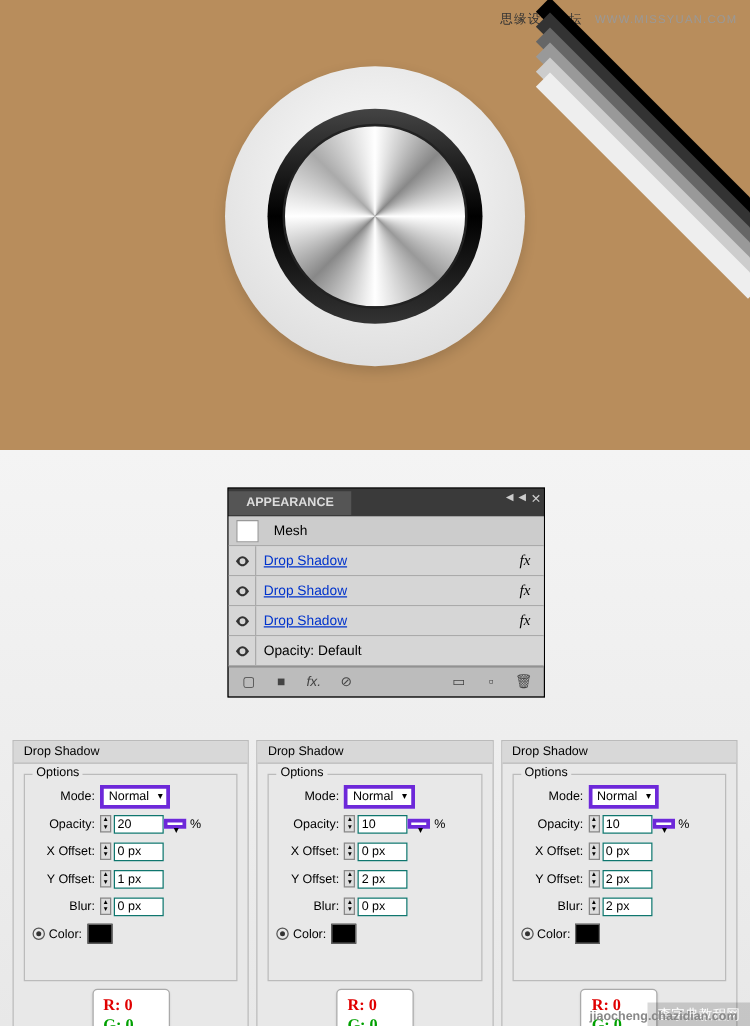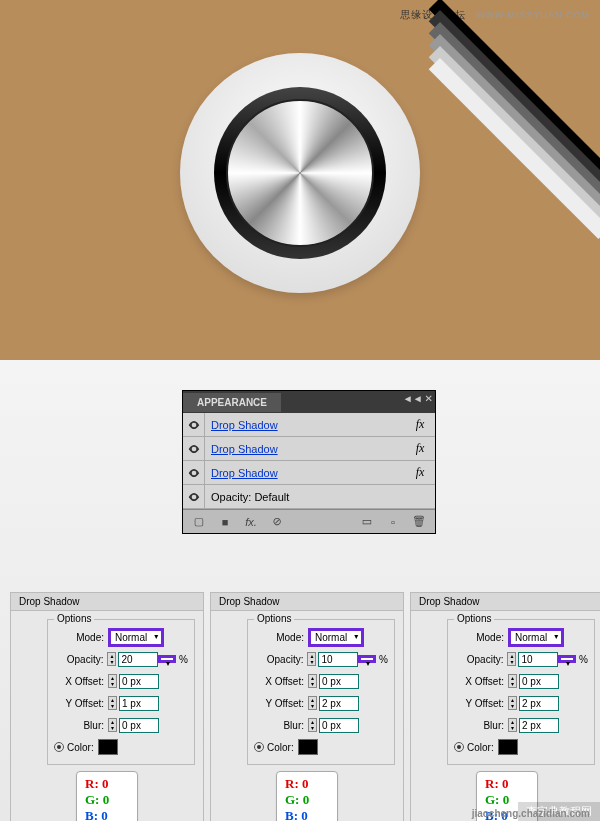--- a/index.html
+++ b/index.html
@@ -38,21 +38,21 @@
 .row .label { flex: 1; padding-left: 6px; }
 .row .link { color: #0033cc; text-decoration: underline; flex: 1; padding-left: 6px; }
 .row .fx { font-style: italic; font-family: Georgia, serif; width: 30px; text-align: center; font-size: 12px; }
 .panel-footer { display: flex; align-items: center; height: 24px; background: #bcbcbc; border-top: 1px solid #888; gap: 6px; padding: 0 6px; }
 .panel-footer .fbtn { width: 20px; height: 16px; display: flex; align-items: center; justify-content: center; font-size: 11px; color: #444; }
 
 .ds-container { position: absolute; top: 232px; left: 10px; right: 10px; display: flex; gap: 6px; }
 .ds-panel { width: 194px; background: #e8e8e8; border: 1px solid #bbb; font-size: 10px; }
 .ds-title { background: #d8d8d8; padding: 3px 8px; border-bottom: 1px solid #bbb; font-size: 10px; }
 .ds-body { padding: 8px; }
-.ds-fieldset { border: 1px solid #bbb; padding: 8px 6px 4px; position: relative; margin-left: 28px; }
+.ds-fieldset { border: 1px solid #bbb; padding: 8px 6px 24px; position: relative; }
 .ds-fieldset-label { position: absolute; top: -7px; left: 6px; background: #e8e8e8; padding: 0 3px; font-size: 10px; }
 .ds-row { display: flex; align-items: center; margin-bottom: 4px; height: 18px; }
 .ds-row label { width: 50px; text-align: right; margin-right: 4px; }
 .ds-select { background: #fff; border: 3px solid #6d28d9; padding: 1px 14px 1px 4px; font-size: 10px; position: relative; }
 .ds-select::after { content: '▾'; position: absolute; right: 3px; top: 1px; font-size: 8px; }
 .ds-input { background: #fff; border: 1px solid #0f766e; width: 40px; padding: 1px 2px; font-size: 10px; display: inline-flex; align-items: center; }
 .ds-stepper { display: inline-flex; flex-direction: column; border: 1px solid #888; margin-right: 2px; background: #ddd; }
 .ds-stepper span { font-size: 6px; line-height: 6px; padding: 0 2px; }
 .ds-unit { margin-left: 3px; }
 .ds-radio { width: 10px; height: 10px; border-radius: 50%; border: 1px solid #555; display: inline-block; margin-right: 3px; position: relative; }
@@ -95,20 +95,24 @@
 
   <div class="appearance-panel">
     <div class="panel-tabs">
       <div class="tab-active">APPEARANCE</div>
       <div class="panel-tabs-icons">
         <span>◄◄</span>
         <span>✕</span>
       </div>
     </div>
     <div class="panel-body">
+      <div class="row header">
+        <div class="swatch"></div>
+        <div class="label">Mesh</div>
+      </div>
       <div class="row">
         <div class="eye">
             <svg viewBox="0 0 24 24">
               <path d="M12 5C7 5 3 12 3 12s4 7 9 7 9-7 9-7-4-7-9-7zm0 11a4 4 0 110-8 4 4 0 010 8z" fill="#333"></path>
             </svg>
           </div>
         <div class="link">Drop Shadow</div>
         <div class="fx">fx</div>
       </div>
       <div class="row">

